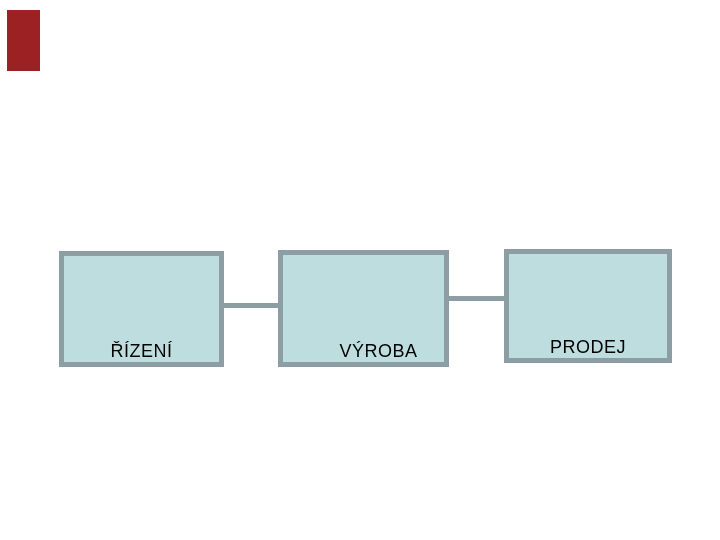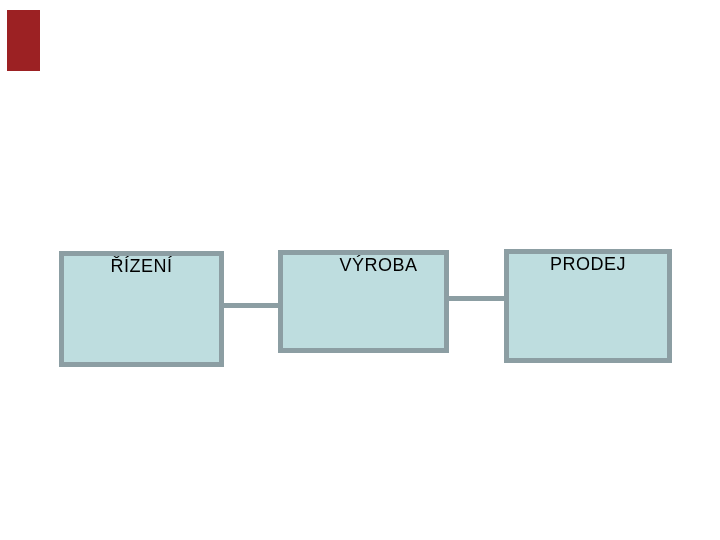--- a/index.html
+++ b/index.html
@@ -22,32 +22,32 @@
     width: 33px;
     height: 61px;
     background: var(--color-accent-bar, #9c2123);
   }
   .node {
     position: absolute;
     box-sizing: border-box;
     background: var(--color-box-fill, #bedddf);
     border: 5px solid var(--color-box-border, #8c9ea3);
     display: flex;
-    align-items: flex-start;
+    align-items: flex-end;
     justify-content: center;
   }
   .node-label {
     font-size: 18px;
     font-weight: 400;
     letter-spacing: 0.5px;
     color: var(--color-text, #000000);
     white-space: nowrap;
   }
   .node-1 { left: 59px;  top: 251px; width: 165px; height: 116px; }
-  .node-2 { left: 278px; top: 250px; width: 171px; height: 103px; padding-left: 30px; }
+  .node-2 { left: 278px; top: 250px; width: 171px; height: 117px; padding-left: 30px; }
   .node-3 { left: 504px; top: 249px; width: 168px; height: 114px; }
   .connector {
     position: absolute;
     height: 5px;
     background: var(--color-connector, #8c9ea3);
   }
   .connector-1 { left: 222px; top: 303px; width: 58px; }
   .connector-2 { left: 447px; top: 296px; width: 59px; }
 </style>
 </head>

